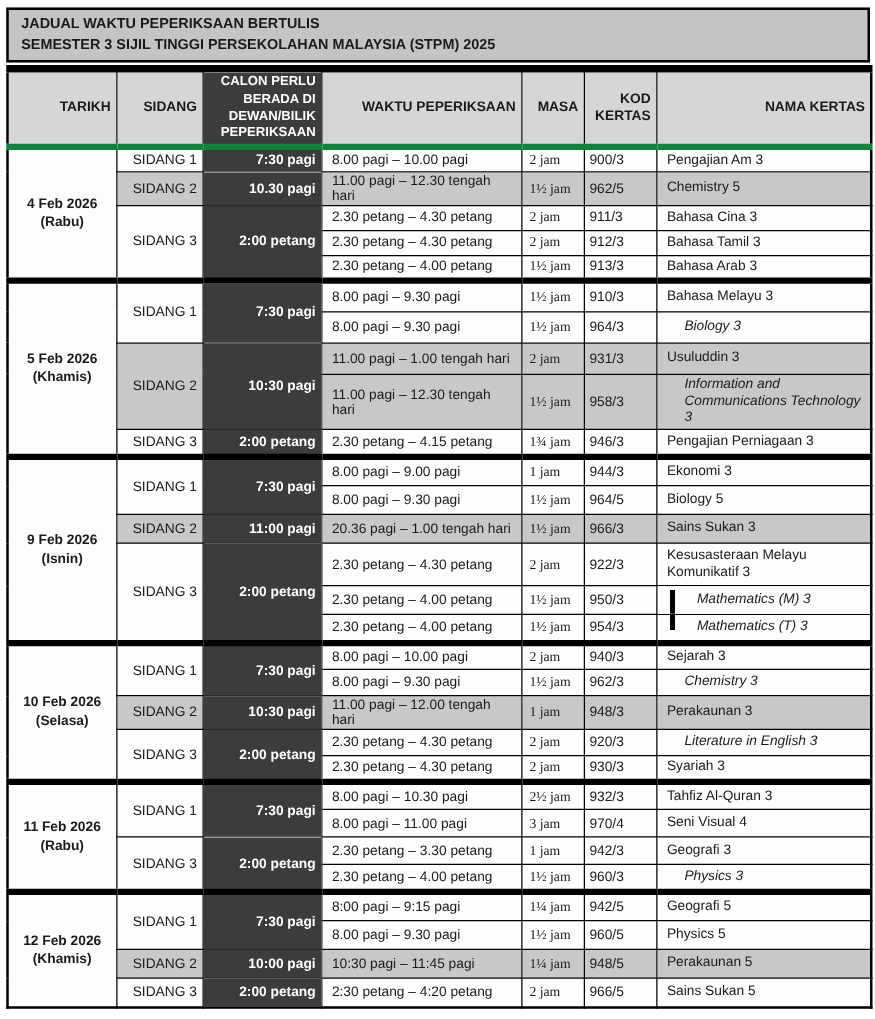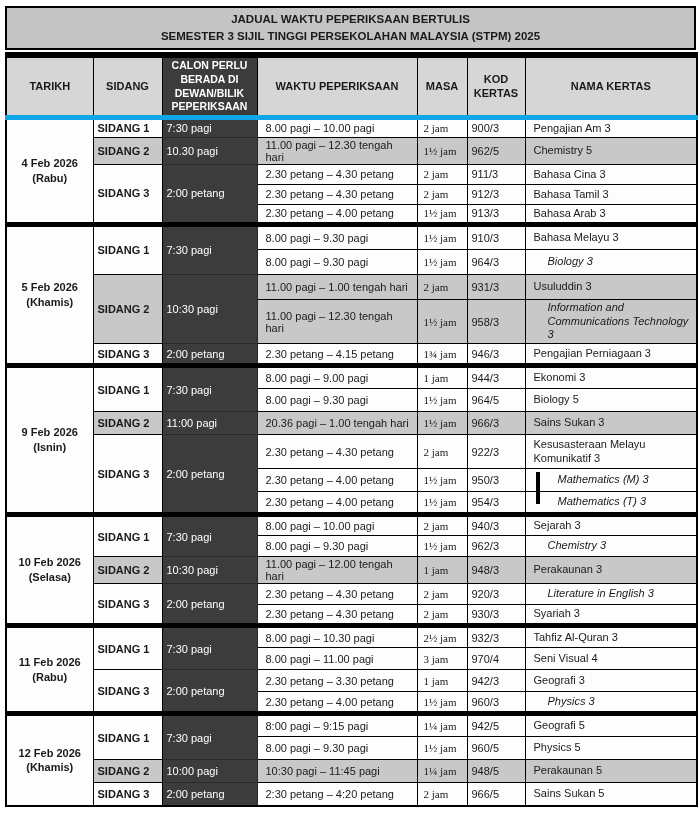--- a/index.html
+++ b/index.html
@@ -9,21 +9,21 @@
     padding: 6px 4px 4px 5px;
     font-family: "Liberation Sans", sans-serif;
     color: #1a1a1a;
   }
   .doc { width: 691px; }
 
   .title-box {
     width: 691px;
     border: 2px solid #000;
     background: #c4c4c4;
-    text-align: center;
+    text-align: left;
     font-weight: bold;
     font-size: 11.5px;
     line-height: 1.45;
     padding: 3px 10px 4px 10px;
   }
 
   table.tt {
     width: 691px;
     table-layout: fixed;
     border-collapse: collapse;
@@ -44,22 +44,22 @@
     font-size: 11px;
     padding: 1px 4px;
     overflow: hidden;
     background: #fdfdfd;
     vertical-align: middle;
   }
 
   tr.hdr td {
     background: #d6d6d6;
     font-weight: bold;
-    text-align: center;
-    border-bottom: 5px solid #0ea5e9;
+    text-align: right;
+    border-bottom: 5px solid #15803d;
     font-size: 11px;
     line-height: 1.2;
     height: 62px;
   }
   tr.hdr td.calon-h {
     background: #3c3c3c;
     color: #ffffff;
     font-size: 10.5px;
     line-height: 1.3;
     white-space: pre-line;
@@ -67,26 +67,26 @@
   td.ml { white-space: pre-line; margin-left: 25px; }
 
   tr.bs td { border-top: 5px solid #000; }
 
   td.c-tarikh {
     font-weight: bold;
     text-align: center;
     white-space: pre-line;
     line-height: 1.35;
   }
-  td.c-sidang { font-weight: bold; text-align: left; }
+  td.c-sidang { font-weight: normal; text-align: right; }
   td.c-calon {
     background: #3c3c3c;
     color: #ffffff;
-    font-weight: normal;
-    text-align: left;
+    font-weight: bold;
+    text-align: right;
     border-color: #2a2a2a;
   }
   td.c-waktu { padding-left: 8px; }
   td.c-masa  { padding-left: 6px; font-family: Liberation Serif, serif; }
   td.c-kod   { text-align: left; }
   td.c-nama  { padding-left: 8px; line-height: 1.25; }
   td.g { background: #c8c8c8; }
   td.it { font-style: italic; padding-left: 22px; }
 
   td.mbar-a, td.mbar-b { position: relative; padding-left: 32px; }

